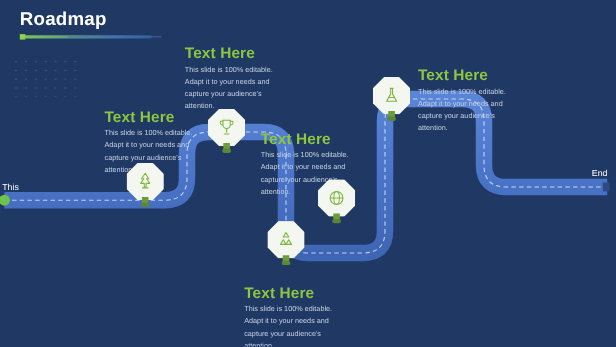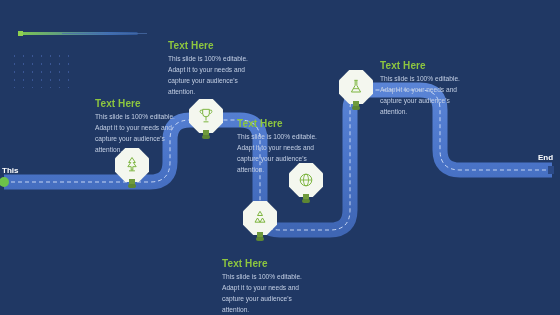--- a/index.html
+++ b/index.html
@@ -57,37 +57,38 @@
   }
   .node .stem:after{
     content:"";position:absolute;left:-1px;top:5px;
     width:8px;height:4px;background:#5d8733;border-radius:2px;
   }
   .node svg{display:block;}
 
   
   .blk{position:absolute;width:86px;}
   .blk .hd{
-    color:#8dc63f;font-size:10px;font-weight:bold;margin-bottom:3px;
+    color:#8dc63f;font-size:14px;font-weight:bold;margin-bottom:3px;
     letter-spacing:.1px;
   }
   .blk .bd{
     color:#c3cfe4;font-size:6.6px;line-height:1.65;
   }
 
   
   .endlabel{
-    position:absolute;color:#ffffff;font-size:8px;font-weight:bold;
+    position:absolute;color:#ffffff;font-size:8px;font-weight:normal;
   }
 </style>
 </head>
 <body>
 
 <div class="slide">
 
+  <div class="title">Roadmap</div>
   <div class="title-rule"></div>
   <div class="title-rule-tail"></div>
   <div class="title-dot"></div>
 
   <div class="dotgrid"></div>
 
   <svg class="road" viewBox="0 0 560 315" preserveAspectRatio="none">
     <defs>
       <linearGradient id="roadFill" x1="0" y1="0" x2="0" y2="1">
         <stop offset="0%" stop-color="#5a84d6"></stop>

